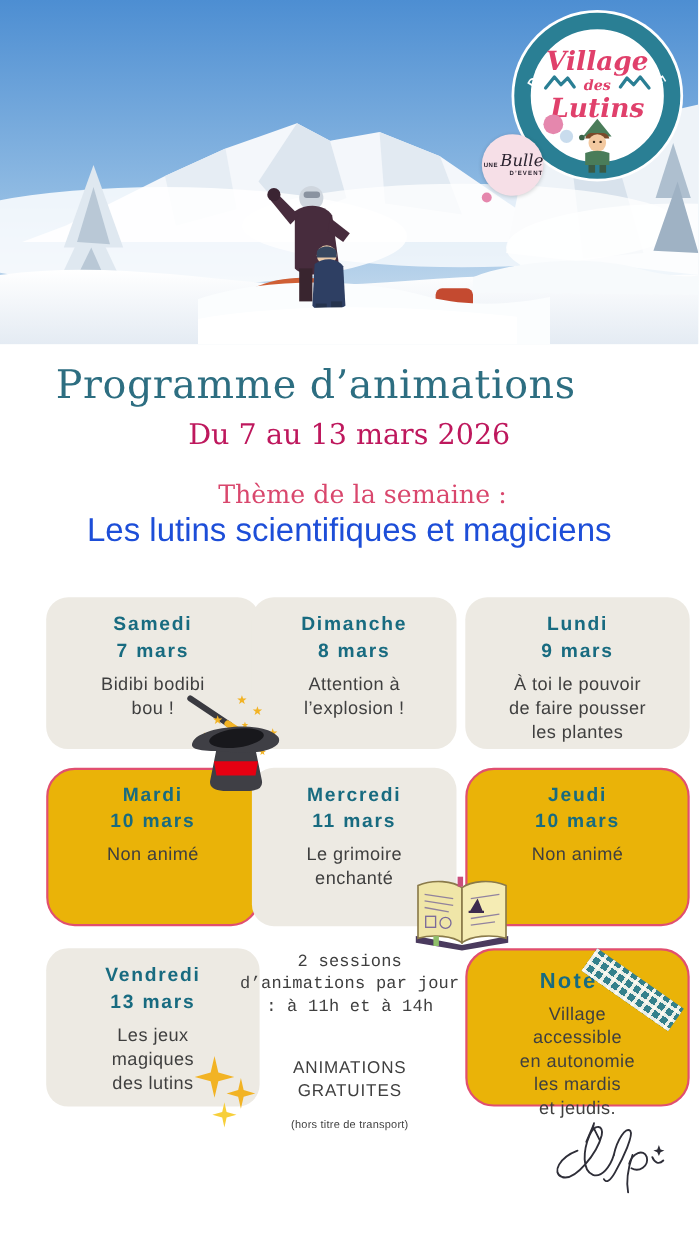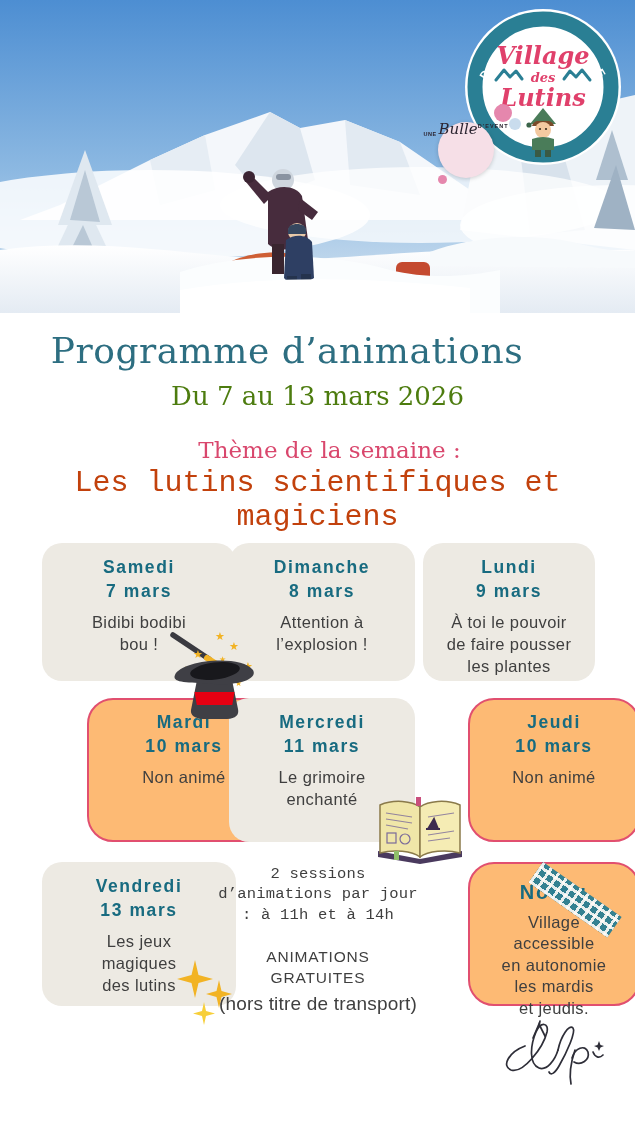--- a/index.html
+++ b/index.html
@@ -8,58 +8,58 @@
   .abs{position:absolute;}
   .ml{white-space:pre-line;}
 
   
   .hero{left:0;top:0;width:635px;height:313px;}
 
   
   .badge{left:462px;top:6px;width:162px;height:162px;}
   .bulle{left:438px;top:122px;width:56px;height:56px;border-radius:50%;
          background:#f6dfe7;box-shadow:0 1px 4px rgba(0,0,0,.18);
-         display:flex;align-items:flex-start;justify-content:center;flex-direction:row;
+         display:flex;align-items:flex-end;justify-content:center;flex-direction:column;
          color:#2b2430;}
   .bulle .row1{display:flex;align-items:flex-end;gap:2px;}
   .bulle .une{font-size:5.5px;letter-spacing:.5px;font-weight:bold;}
   .bulle .script{font-family:"DejaVu Serif",serif;font-style:italic;font-size:15px;line-height:1;}
   .bulle .devent{font-size:5.5px;letter-spacing:1px;font-weight:bold;margin-top:1px;}
   .balloon{border-radius:50%;}
 
   
   .title-main{left:0;top:330px;width:574px;text-align:center;
               font-family:"DejaVu Serif",serif;font-weight:normal;
               font-size:36px;color:#2d6e81;letter-spacing:.5px;}
   .title-date{left:0;top:381px;width:635px;text-align:center;
-              font-family:"DejaVu Serif",serif;font-size:26px;color:#4d7c0f;}
+              font-family:"DejaVu Serif",serif;font-size:26px;color:#be185d;}
   .theme-label{left:12px;top:437px;width:635px;text-align:center;
                font-family:"DejaVu Serif",serif;font-size:23px;color:#d9476d;}
   .theme-title{left:0;top:466px;width:635px;text-align:center;
-               font-family:Liberation Mono, monospace;font-size:30px;color:#c2410c;}
+               font-family:Liberation Sans, sans-serif;font-size:30px;color:#1d4ed8;}
 
   
   .card{border-radius:20px;box-sizing:border-box;text-align:center;padding-top:13px;}
   .card.beige{background:#edeae3;}
-  .card.outlined{background:#fdba74;border:2.5px solid #e14f6f;border-radius:26px;padding-top:11px;margin-left:45px;}
+  .card.outlined{background:#eab308;border:2.5px solid #e14f6f;border-radius:26px;padding-top:11px;}
   .card .day{color:#186b80;font-weight:bold;font-size:17.5px;letter-spacing:1.6px;line-height:1.35;}
   .card .body{color:#3f3f3f;font-size:16.5px;letter-spacing:.4px;line-height:1.32;margin-top:9px;}
 
   .c-col1{left:42px;width:194px;}
   .c-col2{left:229px;width:186px;}
-  .c-col3{left:423px;width:172px;}
+  .c-col3{left:423px;width:204px;}
   .c-row1{top:543px;height:138px;}
   .c-row2{top:698px;height:144px;}
   .c-row3{top:862px;height:144px;}
 
   
   .info{left:218px;top:864px;width:200px;text-align:center;color:#3f3f3f;}
   .info .sessions{font-size:15.5px;line-height:1.32;letter-spacing:.2px;font-family:Liberation Mono, monospace;}
-  .info .free{font-size:15.5px;line-height:1.35;letter-spacing:.8px;margin-top:22px;}
-  .info .free-note{font-size:19px;letter-spacing:.2px;margin-top:4px;text-align:center;}
+  .info .free{font-size:15.5px;line-height:1.35;letter-spacing:.8px;margin-top:36px;}
+  .info .free-note{font-size:10px;letter-spacing:.2px;margin-top:14px;text-align:center;}
 
   
   .note-title{color:#186b80;font-weight:bold;font-size:20px;letter-spacing:2px;margin-top:6px;}
   .note-body{color:#3f3f3f;font-size:16.5px;letter-spacing:.4px;line-height:1.3;margin-top:8px;}
   .tape{left:543px;top:862px;width:96px;height:25px;transform:rotate(35deg);transform-origin:left top;
         background-color:#2a7e93;opacity:.95;
         background-image:
           repeating-linear-gradient(0deg, rgba(255,255,255,.9) 0 3px, rgba(255,255,255,0) 3px 9px),
           repeating-linear-gradient(90deg, rgba(255,255,255,.9) 0 3px, rgba(255,255,255,0) 3px 9px);
         background-blend-mode:lighten;}

